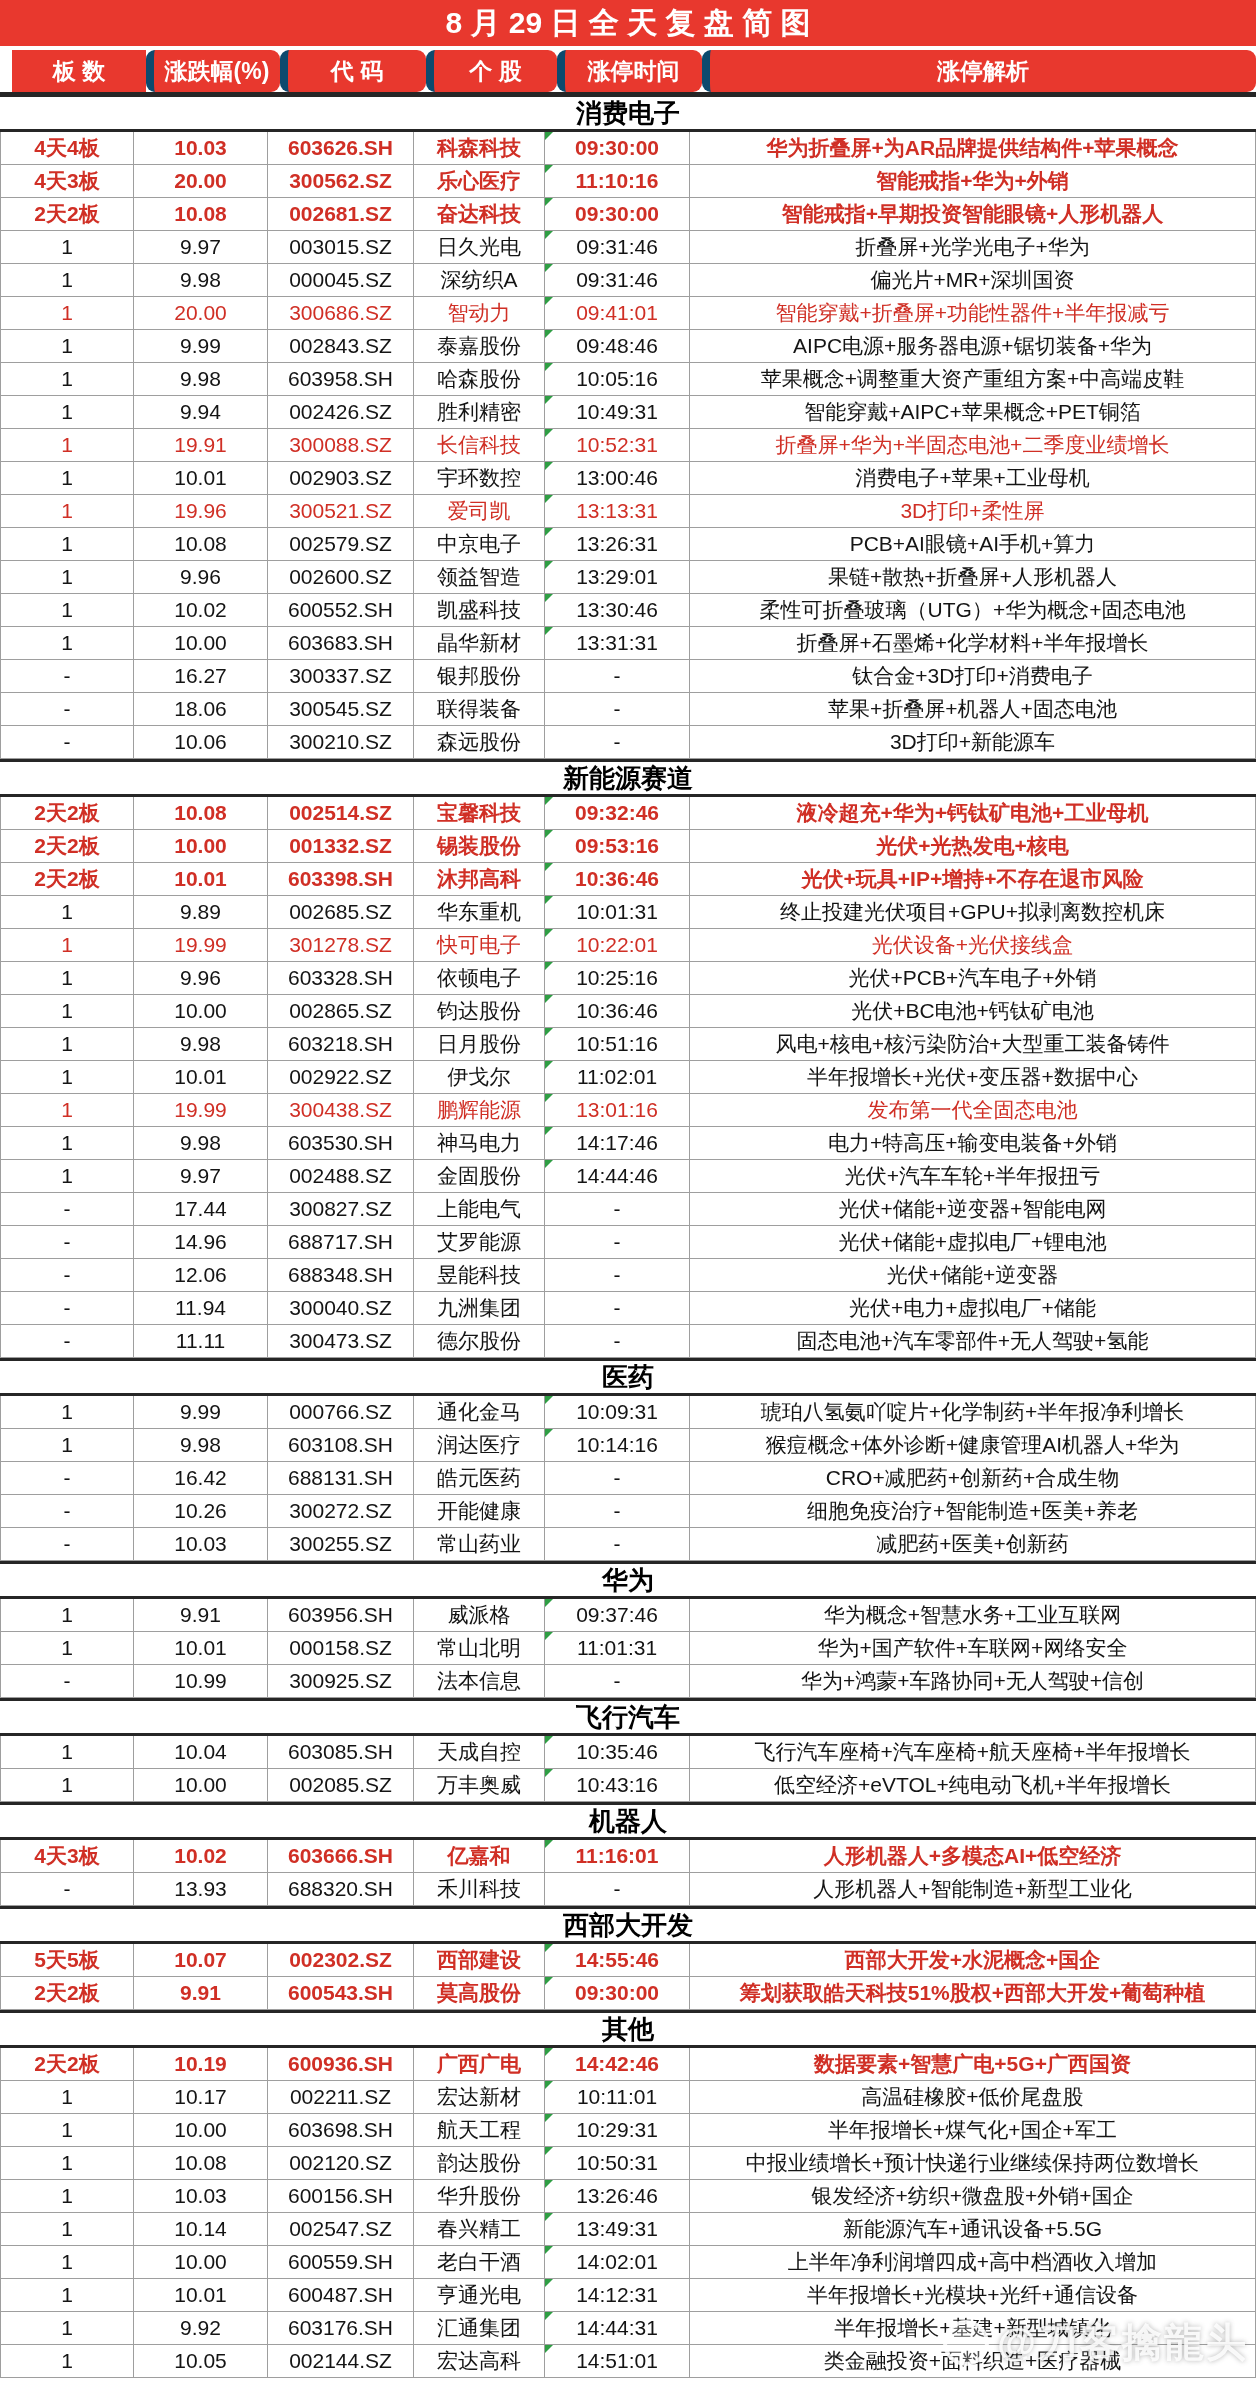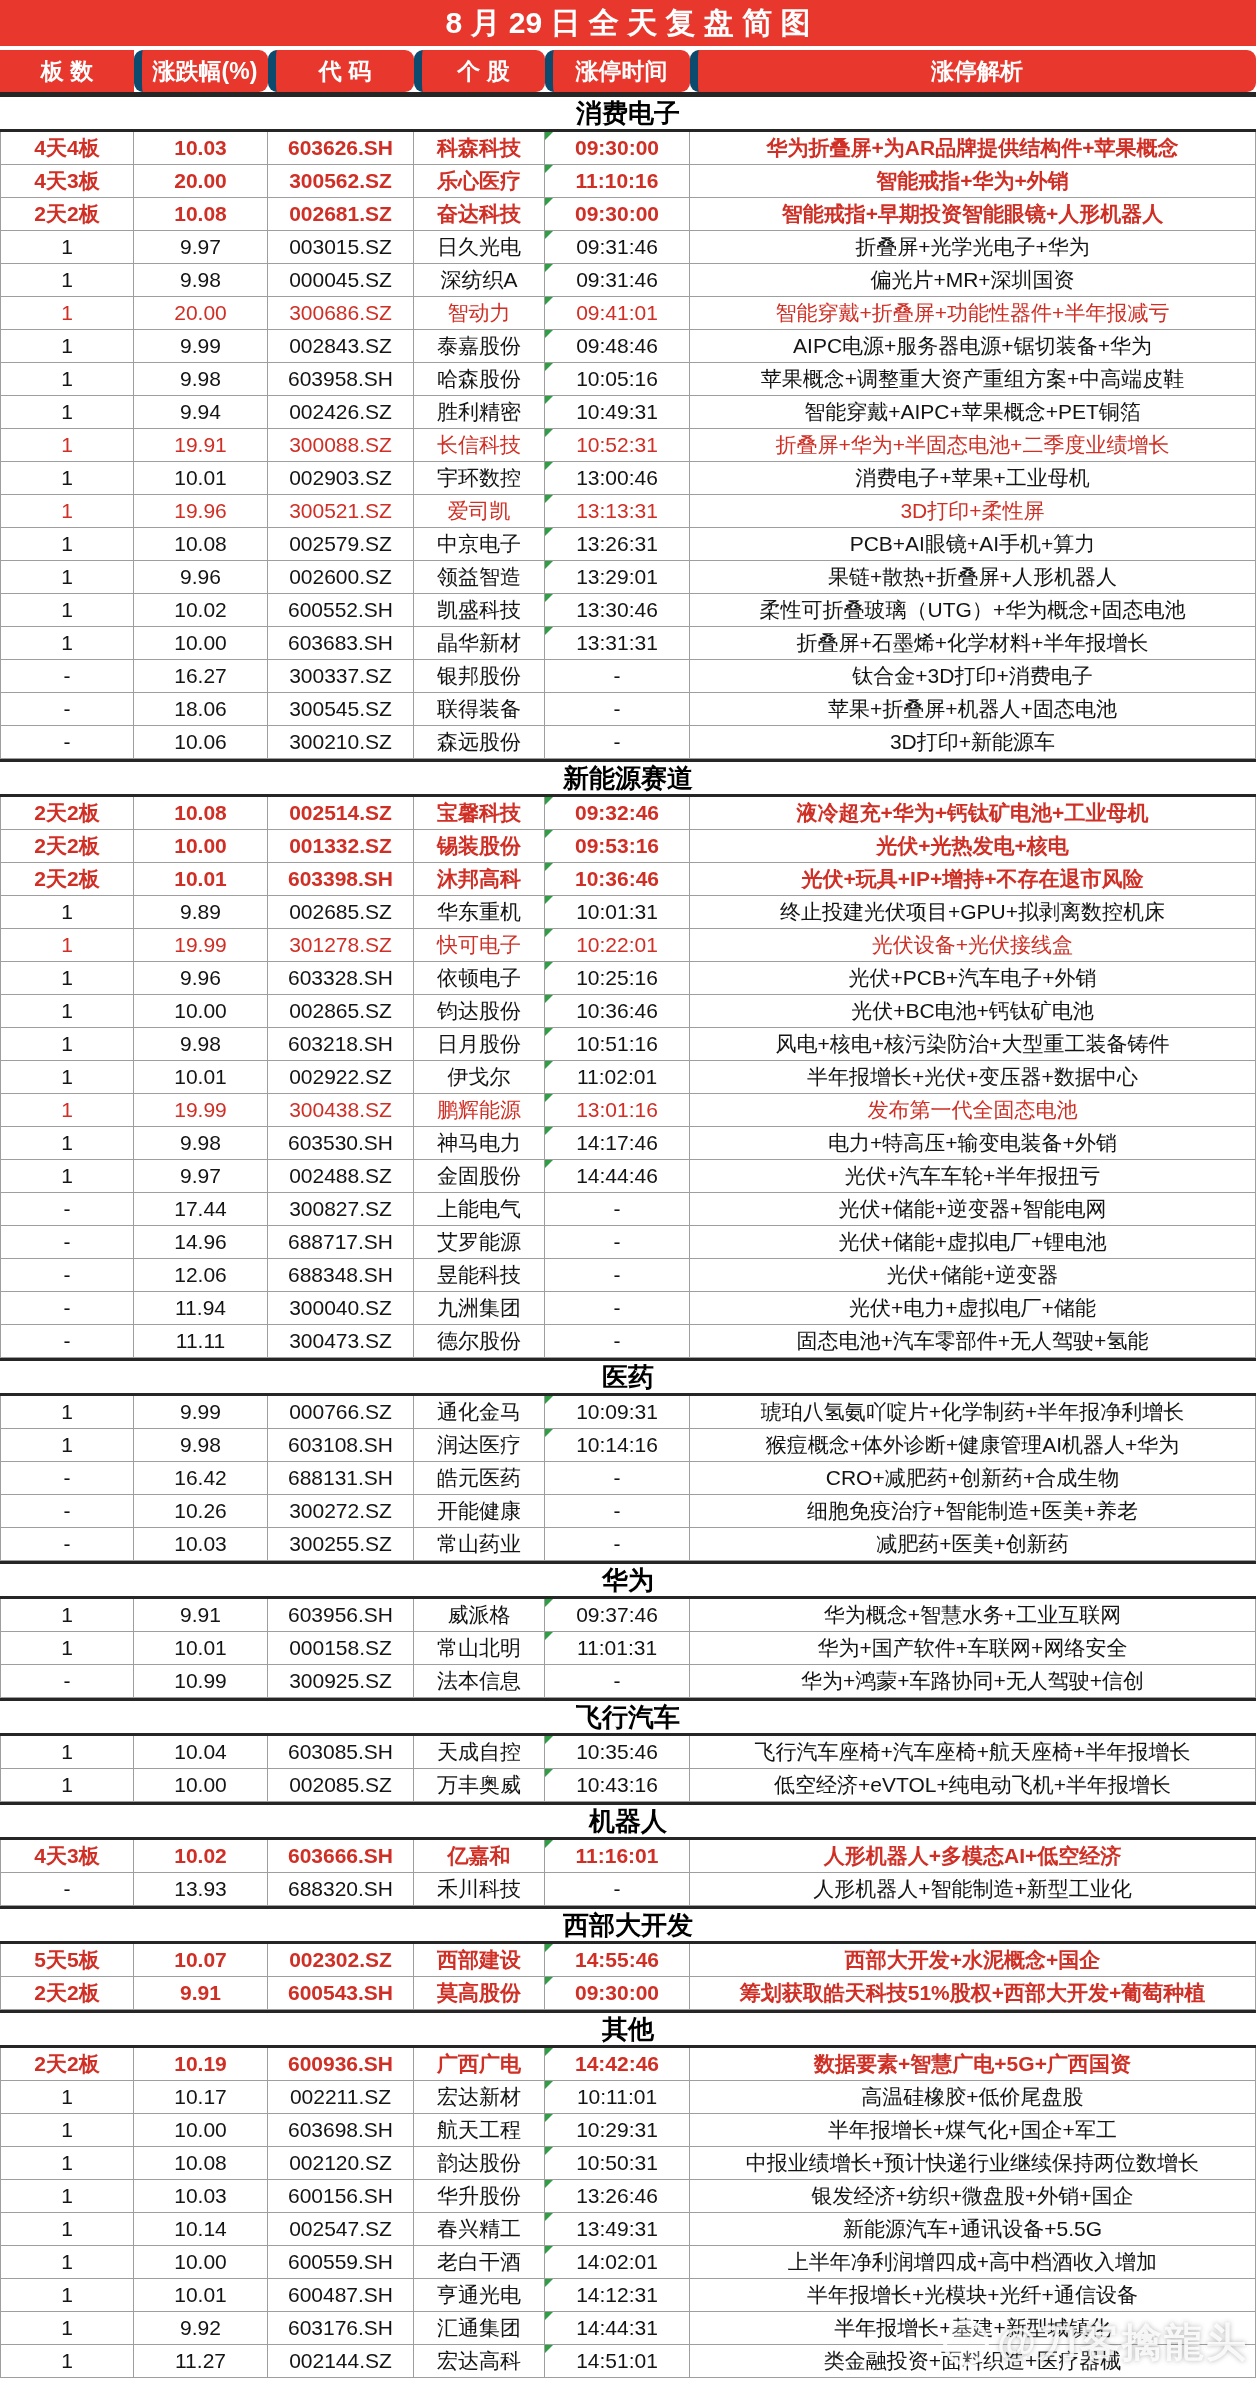--- a/index.html
+++ b/index.html
@@ -19,20 +19,21 @@
   .title-bar{
     height:46px;line-height:46px;background:var(--red-bg);
     color:#fff;font-size:30px;font-weight:700;text-align:center;
     flex:0 0 auto;
   }
   
   .header-row{
     height:42px;display:flex;background:#fff;
     border-top:4px solid #ffffff;border-bottom:2px solid var(--thick);
     flex:0 0 auto;
+    padding-left:12px;
   }
   .hcell{
     background:var(--red-bg);color:#fff;font-weight:700;font-size:23px;
     display:flex;align-items:center;justify-content:center;
     box-sizing:border-box;
   }
   .hcell + .hcell{border-left:8px solid #0c4a6e;border-radius:9px;}
   
   .w0{width:134px;} .w1{width:134px;} .w2{width:146px;}
   .w3{width:131px;} .w4{width:145px;} .w5{width:566px;flex:1;}
@@ -733,21 +734,21 @@
         <div class="cell w2">603176.SH</div>
         <div class="cell w3">汇通集团</div>
         <div class="cell w4">
           <span class="tri"></span>
           <span>14:44:31</span>
         </div>
         <div class="cell w5">半年报增长+基建+新型城镇化</div>
       </div>
       <div class="row style-normal">
         <div class="cell w0">1</div>
-        <div class="cell w1">11.27</div>
+        <div class="cell w1">10.05</div>
         <div class="cell w2">002144.SZ</div>
         <div class="cell w3">宏达高科</div>
         <div class="cell w4">
           <span class="tri"></span>
           <span>14:51:01</span>
         </div>
         <div class="cell w5">类金融投资+面料织造+医疗器械</div>
       </div>
     </div>
   <div class="bottom-strip" id="bottom-strip">

